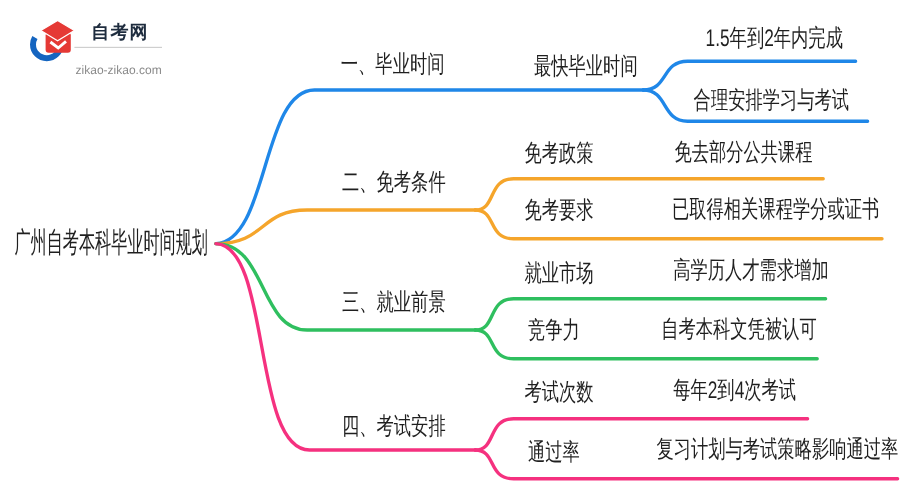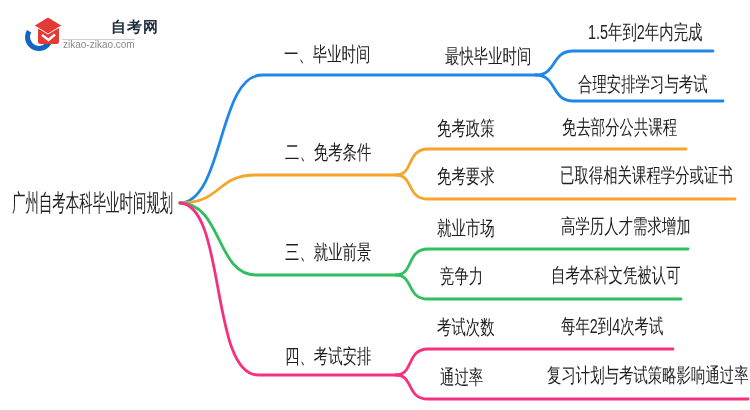--- a/index.html
+++ b/index.html
@@ -15,24 +15,24 @@
   }
   .root-title{
     position:absolute;left:12px;top:189px;white-space:nowrap;color:#1f1f1f;
     font-size:24px;line-height:28px;font-weight:500;
     transform:scaleX(0.56);transform-origin:left top;
   }
   .logo{position:absolute;left:25px;top:14px;width:130px;height:44px;}
   .logo-icon{position:absolute;left:0;top:2px;}
   .logo-title{
     position:absolute;left:51px;top:4px;font-size:15px;font-weight:bold;
-    color:#1e2c3e;letter-spacing:1px;white-space:nowrap;margin-left:35px;
+    color:#1e2c3e;letter-spacing:1px;white-space:nowrap;
   }
   .logo-rule{position:absolute;left:37px;top:25px;width:73px;height:1px;background:#cfcfcf;}
-  .logo-domain{position:absolute;left:38px;top:25px;font-size:10px;color:#8a8a8a;white-space:nowrap;}
+  .logo-domain{position:absolute;left:38px;top:40px;font-size:10px;color:#8a8a8a;white-space:nowrap;}
 </style>
 </head>
 <body>
 
 <div class="stage">
 
   <svg class="links" viewBox="0 0 750 410">
 
     <g fill="none" stroke-width="2.8" stroke-linecap="round" stroke="#1f87e8">
       <path d="M180,203 C224,201 218,75 262,75 L536,75"></path>

